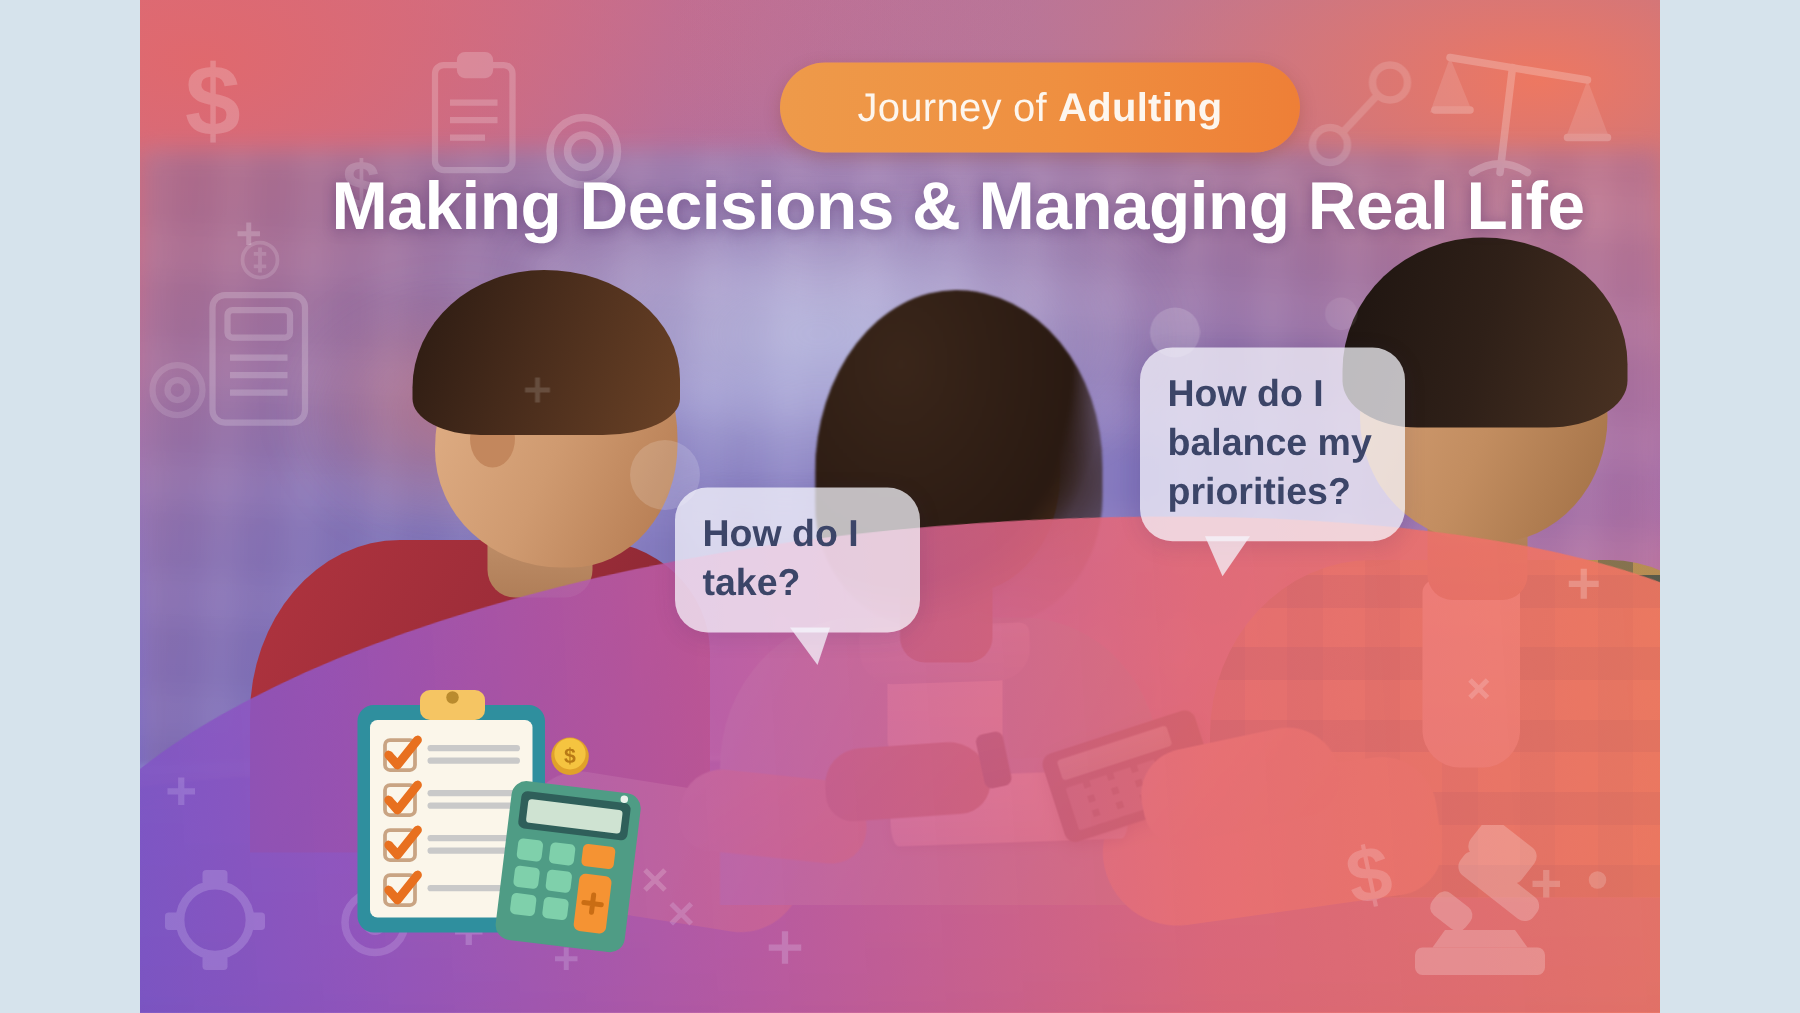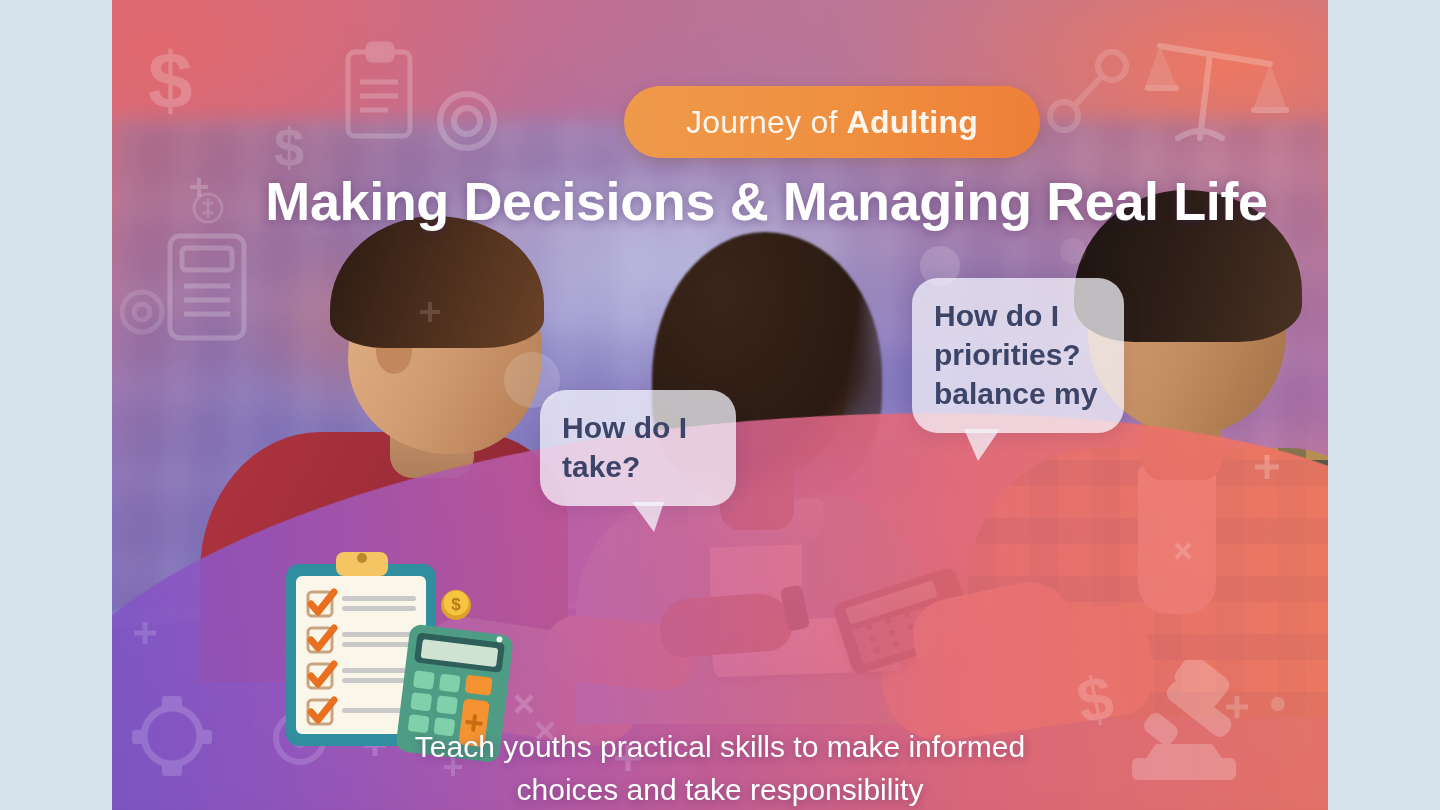--- a/index.html
+++ b/index.html
@@ -224,21 +224,21 @@
 
   
   .wm { position:absolute; opacity:.20; color:#fff; }
   .wm svg { display:block; }
   .wm.dark { opacity:.17; color:#e8e3ff; }
 
   
   .illus { position:absolute; left:168px; top:548px; width:240px; height:232px; z-index:22; }
 
   
-  .txt { position:absolute; z-index:40;margin-top:36px; }
+  .txt { position:absolute; z-index:40; }
 
   #badge {
     left:512px; top:50px; width:416px; height:72px;
     background:linear-gradient(90deg,#ee9a4a 0%,#ef8f40 55%,#ee7f37 100%);
     border-radius:36px; display:flex; align-items:center; justify-content:center;
     box-shadow:0 4px 14px rgba(120,50,10,.22);
   }
   #badge .b-text {
     font-size:32px; color:#fdf6ee; letter-spacing:.2px; white-space:nowrap;
   }
@@ -567,27 +567,23 @@
     <div class="txt" id="title">Making Decisions &amp; Managing Real Life</div>
 
     <div class="bubble" id="bubble-money">
       <div>How do I</div>
       <div>take?</div>
       <span class="tail"></span>
     </div>
 
     <div class="bubble" id="bubble-priorities">
       <div>How do I</div>
+      <div>balance my</div>
       <div>priorities?</div>
-      <div>balance my</div>
       <span class="tail"></span>
     </div>
 
-    <div class="txt" id="caption">
-      <span class="ln">Teach youths practical skills to make informed</span>
-      <span class="ln">choices and take responsibility</span>
-    </div>
 
   </div>
 
   <div class="bar left"></div>
   <div class="bar right"></div>
 </div>
 
 </body></html>

